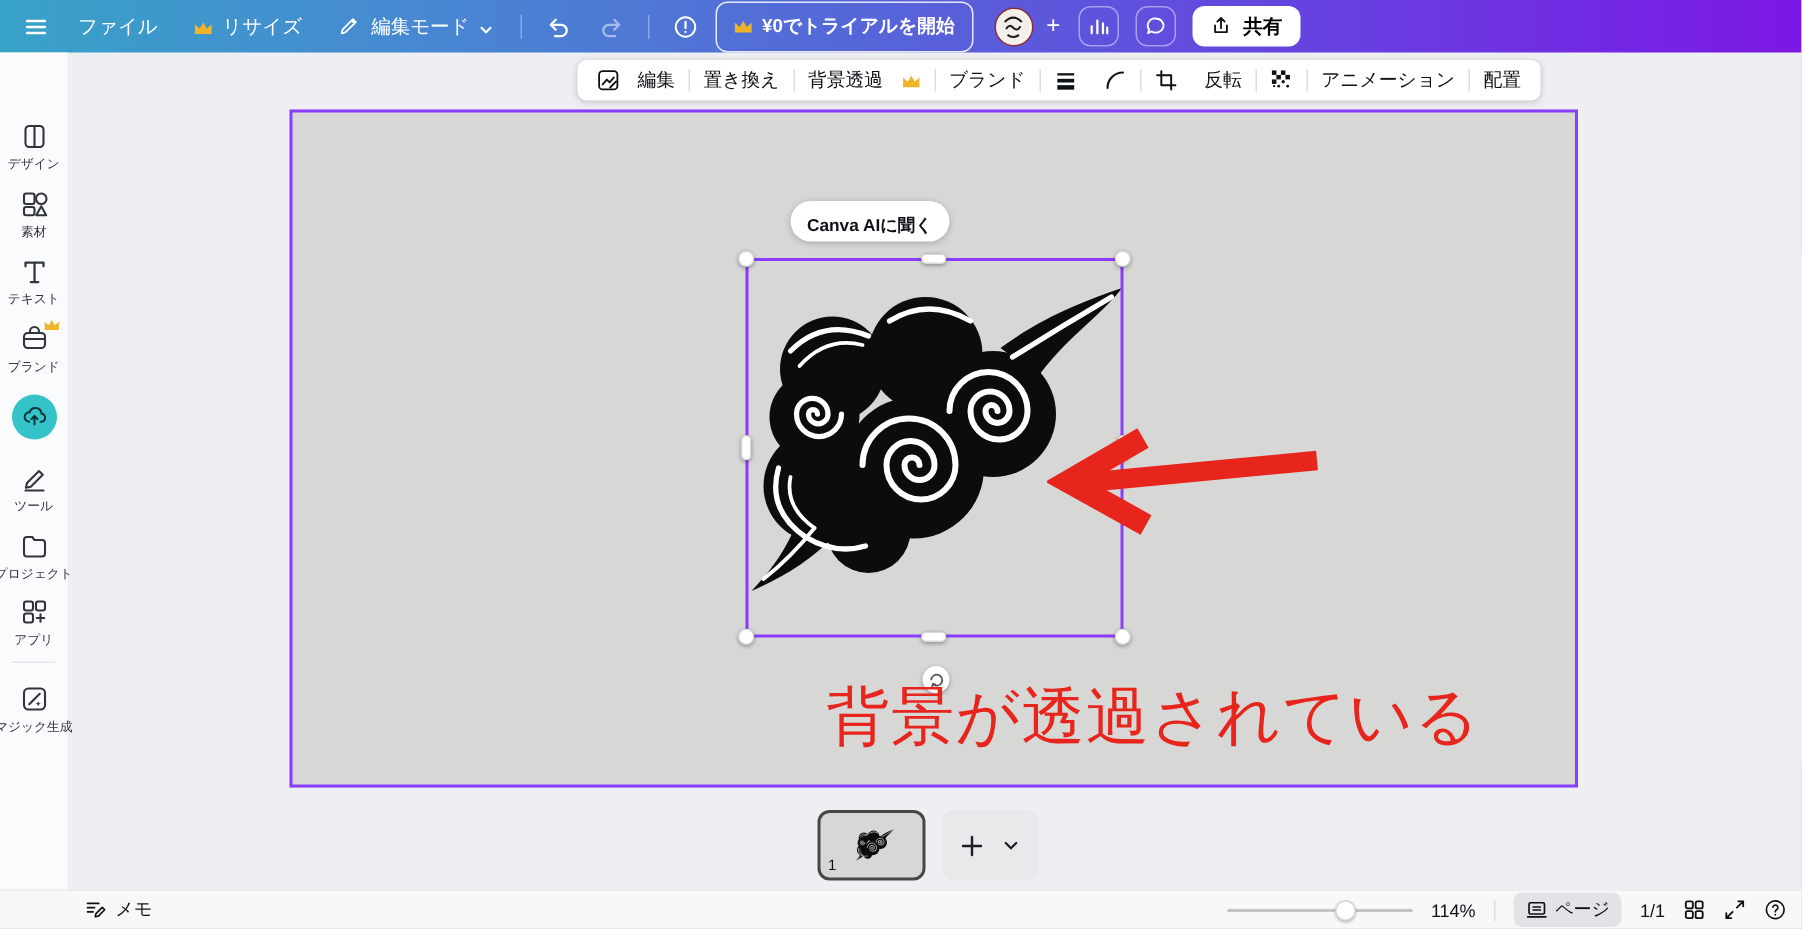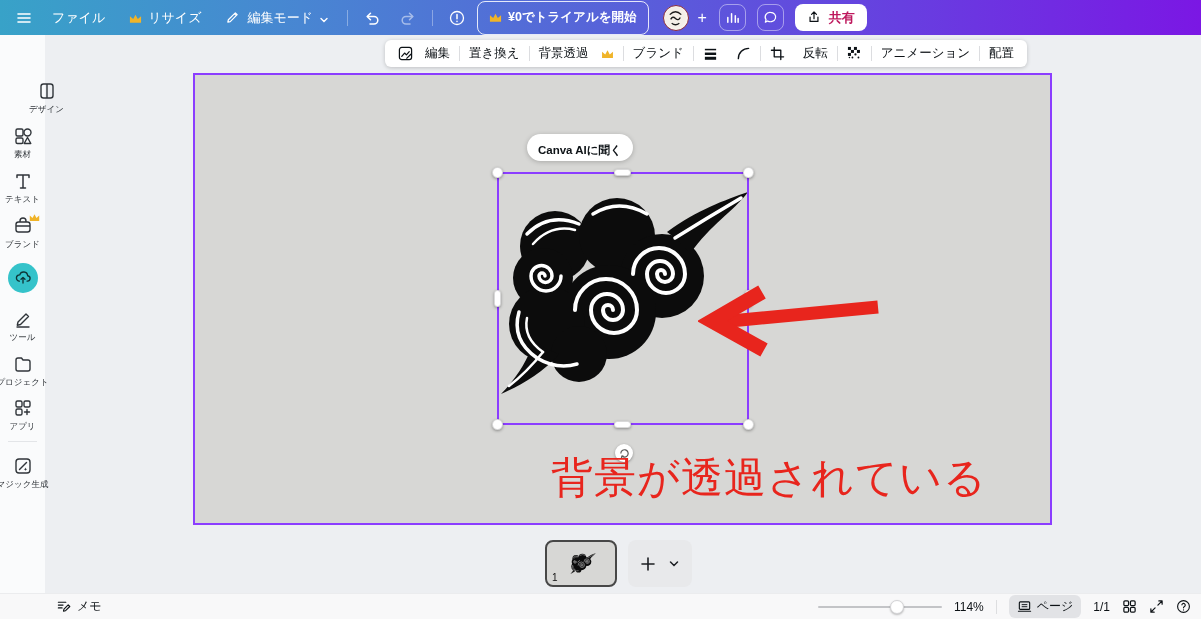--- a/index.html
+++ b/index.html
@@ -12,21 +12,21 @@
     display:flex; align-items:center; color:#fff; padding:0 10px; gap:4px; }
   .tb-btn { display:flex; align-items:center; gap:6px; font-size:13px; color:#fff; padding:0 10px; height:26px; border-radius:6px; cursor:pointer; white-space:nowrap; }
   .tb-sep { width:1px; height:16px; background:rgba(255,255,255,.35); margin:0 4px; }
   .tb-icon { width:16px; height:16px; display:inline-block; }
   .dim { opacity:.5; }
   .tb-title { font-size:13px; color:rgba(255,255,255,.82); margin-left:auto; margin-right:26px; white-space:nowrap; }
   .trial-btn { display:flex; align-items:center; gap:6px; border:1px solid rgba(255,255,255,.85); border-radius:8px; height:25px; padding:16px 11px; font-size:12.5px; cursor:pointer; white-space:nowrap; margin-right:10px;font-weight:bold; }
   .avatar { width:26px; height:26px; border-radius:50%; background:#f7f3ee; border:1.5px solid #8a2e3c; overflow:hidden; cursor:pointer; }
   .plus-after-avatar { font-size:16px; padding:0 8px 0 5px; cursor:pointer; }
   .tb-sq { width:27px; height:27px; border:1px solid rgba(255,255,255,.45); border-radius:8px; display:flex; align-items:center; justify-content:center; margin-right:7px; cursor:pointer; }
-  .share-btn { display:flex; align-items:center; gap:6px; background:#fff; color:#be185d; border-radius:8px; height:27px; padding:0 12px; font-size:13px; font-weight:bold; cursor:pointer; }
+  .share-btn { display:flex; align-items:center; gap:6px; background:#fff; color:#000000; border-radius:8px; height:27px; padding:0 12px; font-size:13px; font-weight:bold; cursor:pointer; }
 
   
   .ctx-toolbar { position:absolute; left:385px; top:40px; height:27px; background:#fff; border-radius:6px;
     box-shadow:0 1px 4px rgba(0,0,0,.2); display:flex; align-items:center; padding:0 4px; z-index:20; }
   .ctx-item { display:flex; align-items:center; gap:12px; font-size:12.5px; color:#0d1216; padding:0 9px; height:100%; cursor:pointer; white-space:nowrap; }
   .ctx-sep { width:1px; height:15px; background:#dcdde0; }
   .icon16 { width:15px; height:15px; display:block; }
 
   
   .sidebar { position:absolute; left:0; top:35px; width:45px; height:558px; background:#fafbfc; }
@@ -194,21 +194,21 @@
     <span class="tb-icon">
       <svg viewBox="0 0 16 16" width="14" height="14">
           <path d="M8 10 V2.5 M5.2 5 L8 2.2 L10.8 5 M3.5 8 v5 h9 v-5" fill="none" stroke="#0d1216" stroke-width="1.4" stroke-linecap="round" stroke-linejoin="round"></path>
         </svg>
     </span>
     <span>共有</span>
   </div>
 </header>
 
 <nav class="sidebar">
-  <div class="sb-item" style="top:46px;margin-left:24px;">
+  <div class="sb-item" style="top:46px;">
     <span class="sb-ico">
       <svg viewBox="0 0 20 20" width="20" height="20">
           <rect x="4" y="3" width="12" height="14" rx="2.5" fill="none" stroke="#30353a" stroke-width="1.4"></rect>
           <path d="M10 3 v14" stroke="#30353a" stroke-width="1.4"></path>
         </svg>
     </span>
     <span class="lbl">デザイン</span>
   </div>
   <div class="sb-item" style="top:91px;">
     <span class="sb-ico">

